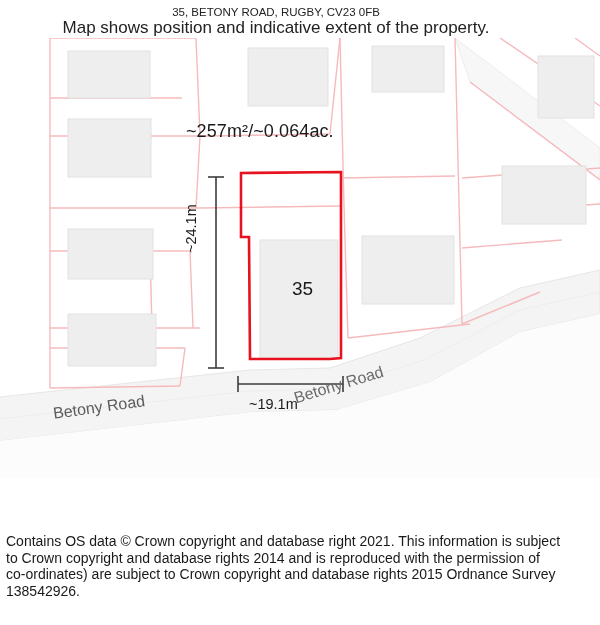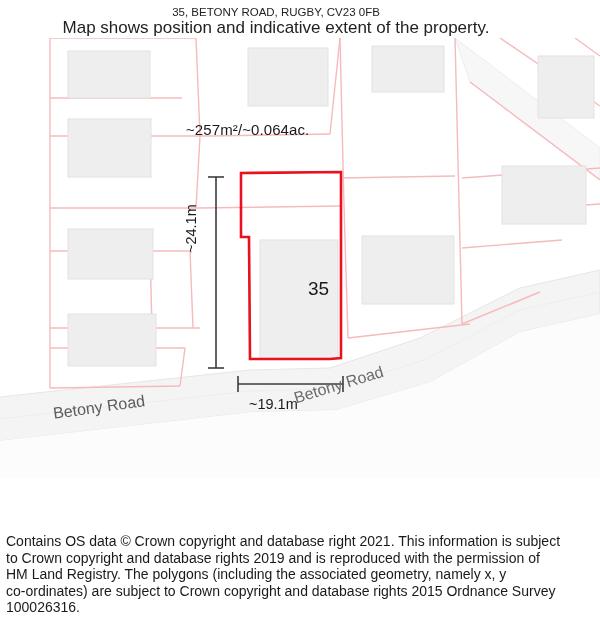--- a/index.html
+++ b/index.html
@@ -59,25 +59,25 @@
   
   .map-label {
     position: absolute;
     font-family: "Liberation Sans", sans-serif;
     color: #1a1a1a;
     white-space: nowrap;
   }
   .area-label {
     left: 186px;
     top: 83px;
-    font-size: 15px;
+    font-size: 18px;
     letter-spacing: 0.1px;
   }
   .plot-number {
-    left: 308px;
+    left: 292px;
     top: 240px;
     font-size: 19px;
   }
   .dim-h {
     left: 249px;
     top: 358px;
     font-size: 14.5px;
   }
   .dim-v {
     left: 183px;
@@ -211,19 +211,18 @@
     <div class="map-label area-label">~257m²/~0.064ac.</div>
     <div class="map-label plot-number">35</div>
     <div class="map-label dim-h">~19.1m</div>
     <div class="map-label dim-v">~24.1m</div>
     <div class="map-label road-label-1">Betony Road</div>
     <div class="map-label road-label-2">Betony Road</div>
   </div>
 
   <div class="footer">
     <p>Contains OS data © Crown copyright and database right 2021. This information is subject</p>
-    <p>to Crown copyright and database rights 2019 and is reproduced with the permission of</p>
-    <p>HM Land Registry. The polygons (including the associated geometry, namely x, y</p>
+    <p>to Crown copyright and database rights 2014 and is reproduced with the permission of</p>
     <p>co-ordinates) are subject to Crown copyright and database rights 2015 Ordnance Survey</p>
-    <p>100026316.</p>
+    <p>138542926.</p>
   </div>
 
 </div>
 
 </body></html>

